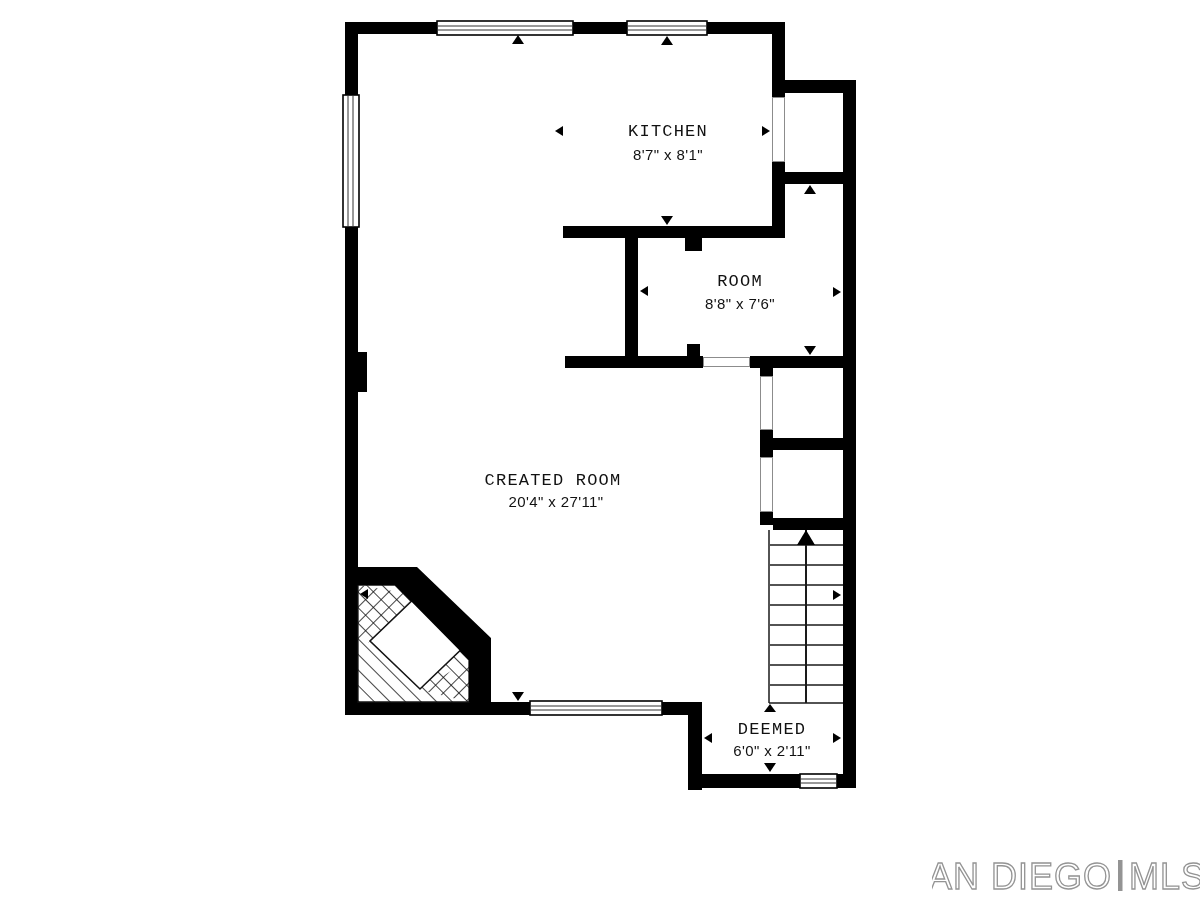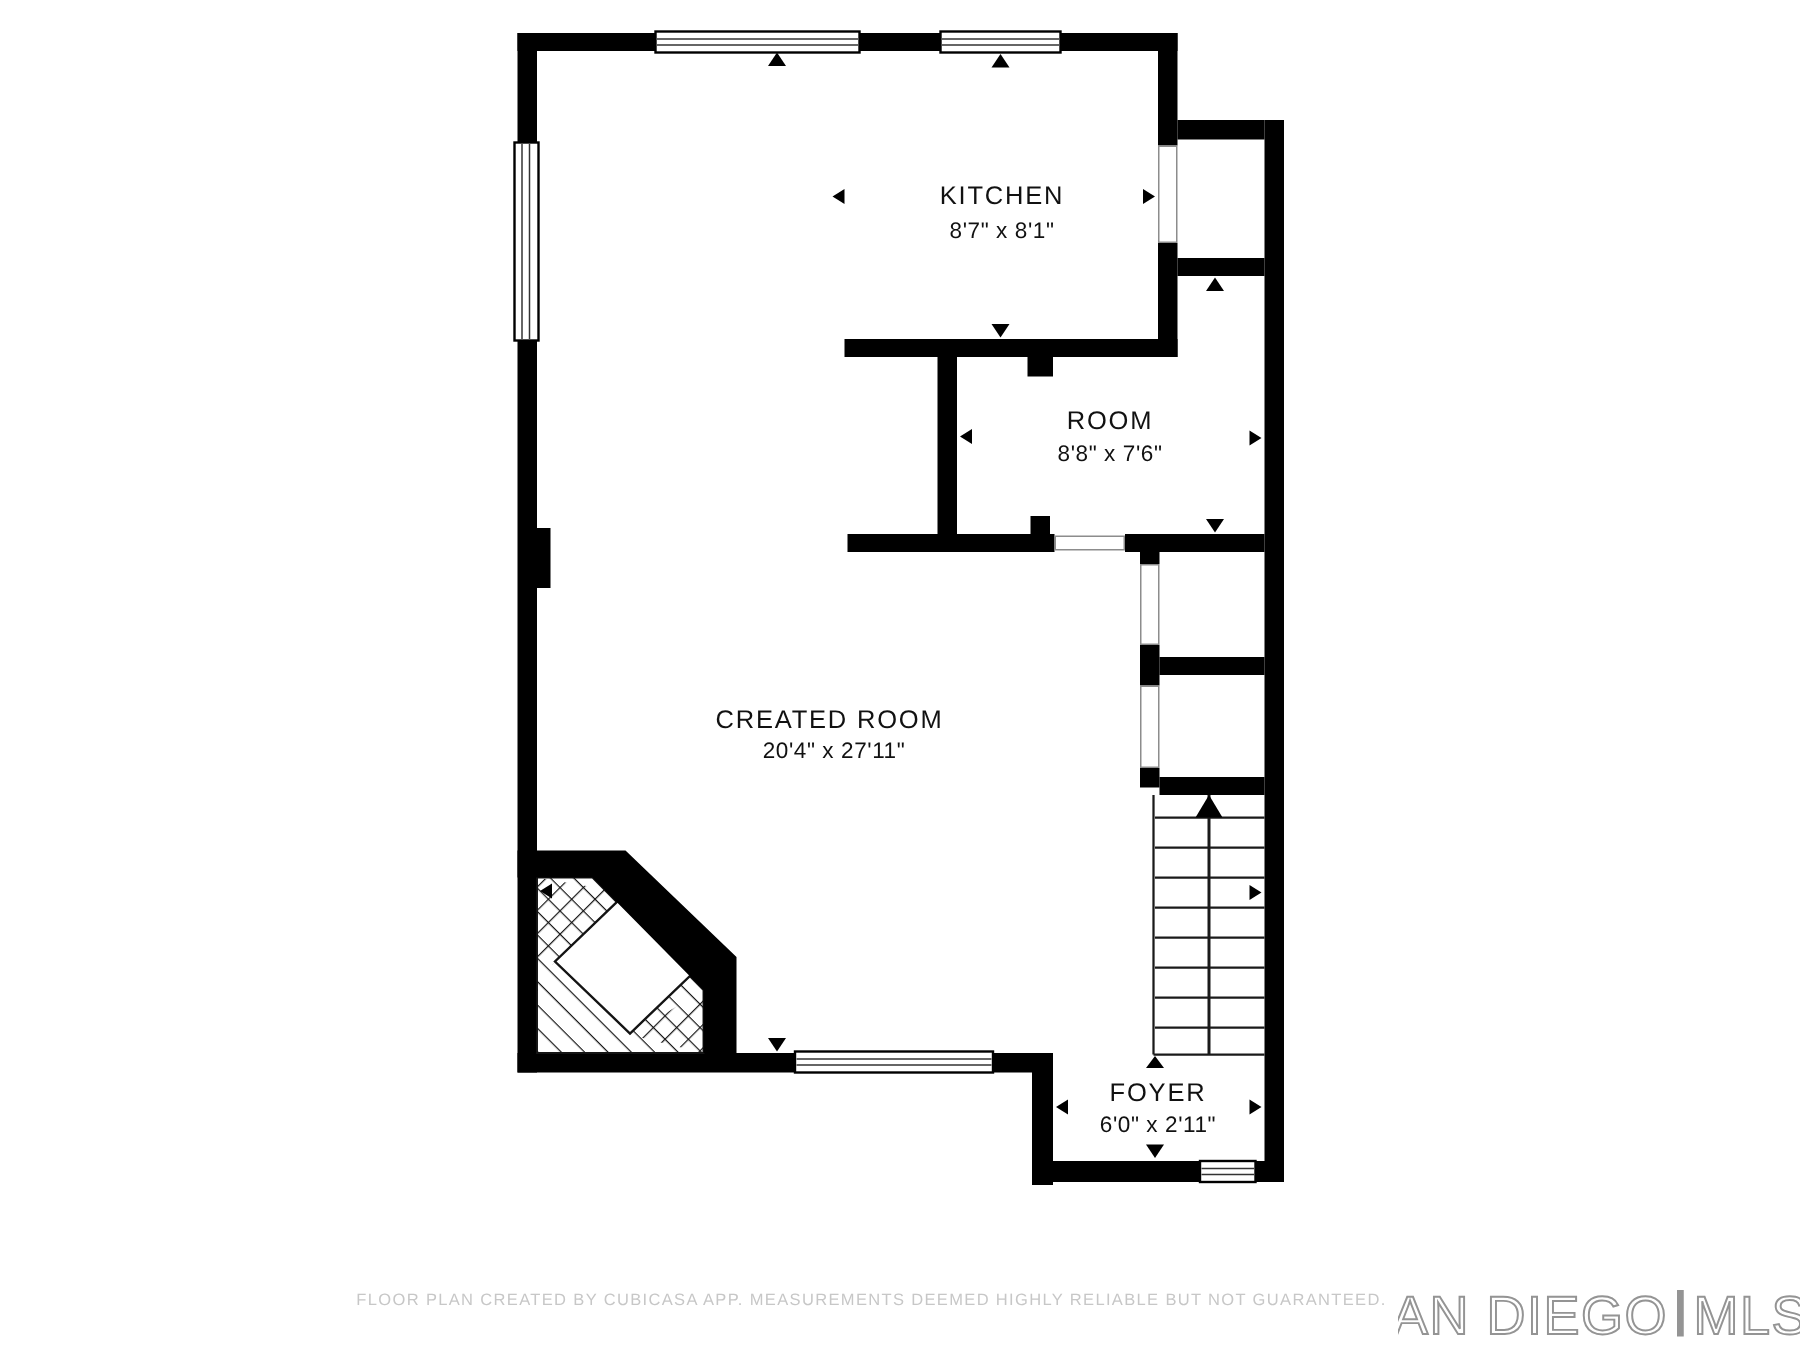--- a/index.html
+++ b/index.html
@@ -5,21 +5,21 @@
   html,body{margin:0;padding:0;background:#ffffff;}
   #stage{
     position:relative;width:1200px;height:900px;background:#ffffff;overflow:hidden;
     font-family:"Liberation Sans",sans-serif;
   }
   #planSvg{position:absolute;left:0;top:0;}
   .room-label{
     position:absolute;transform:translate(-50%,-50%);
     color:#111;white-space:nowrap;text-align:center;
   }
-  .room-name{font-size:17px;letter-spacing:1.2px;font-weight:400;}
+  .room-name{font-size:17px;letter-spacing:1.2px;font-weight:400;font-family:Liberation Mono, monospace;}
   .room-dims{font-size:15px;letter-spacing:0.4px;font-weight:400;}
   .footer-text{
     position:absolute;top:861px;left:581px;transform:translateX(-50%);
     font-size:11px;letter-spacing:0.9px;color:#c7c7c7;white-space:nowrap;
   }
   #logoSvg{position:absolute;left:932px;top:852px;}
 </style>
 </head>
 <body>
 
@@ -164,27 +164,26 @@
   </div>
 
   <div class="room-label" style="left:553px;top:480px">
     <div class="room-name">CREATED ROOM</div>
   </div>
   <div class="room-label" style="left:556px;top:501px">
     <div class="room-dims">20'4" x 27'11"</div>
   </div>
 
   <div class="room-label" style="left:772px;top:729px">
-    <div class="room-name">FOYER</div>
+    <div class="room-name">DEEMED</div>
   </div>
   <div class="room-label" style="left:772px;top:750px">
     <div class="room-dims">6'0" x 2'11"</div>
   </div>
 
-  <div class="footer-text">FLOOR PLAN CREATED BY CUBICASA APP. MEASUREMENTS DEEMED HIGHLY RELIABLE BUT NOT GUARANTEED.</div>
 
   <svg id="logoSvg" width="275" height="48" viewBox="0 0 275 48">
     <text x="180" y="37" text-anchor="end" font-family="Liberation Sans, sans-serif" font-size="36" letter-spacing="1" fill="#ffffff" stroke="#949494" stroke-width="1.3">SAN DIEGO</text>
     <rect x="186" y="8" width="4.5" height="31" fill="#949494"></rect>
     <text x="197" y="37" font-family="Liberation Sans, sans-serif" font-size="36" letter-spacing="1" fill="#ffffff" stroke="#949494" stroke-width="1.3">MLS</text>
   </svg>
 
 </div>
 
 </body></html>

